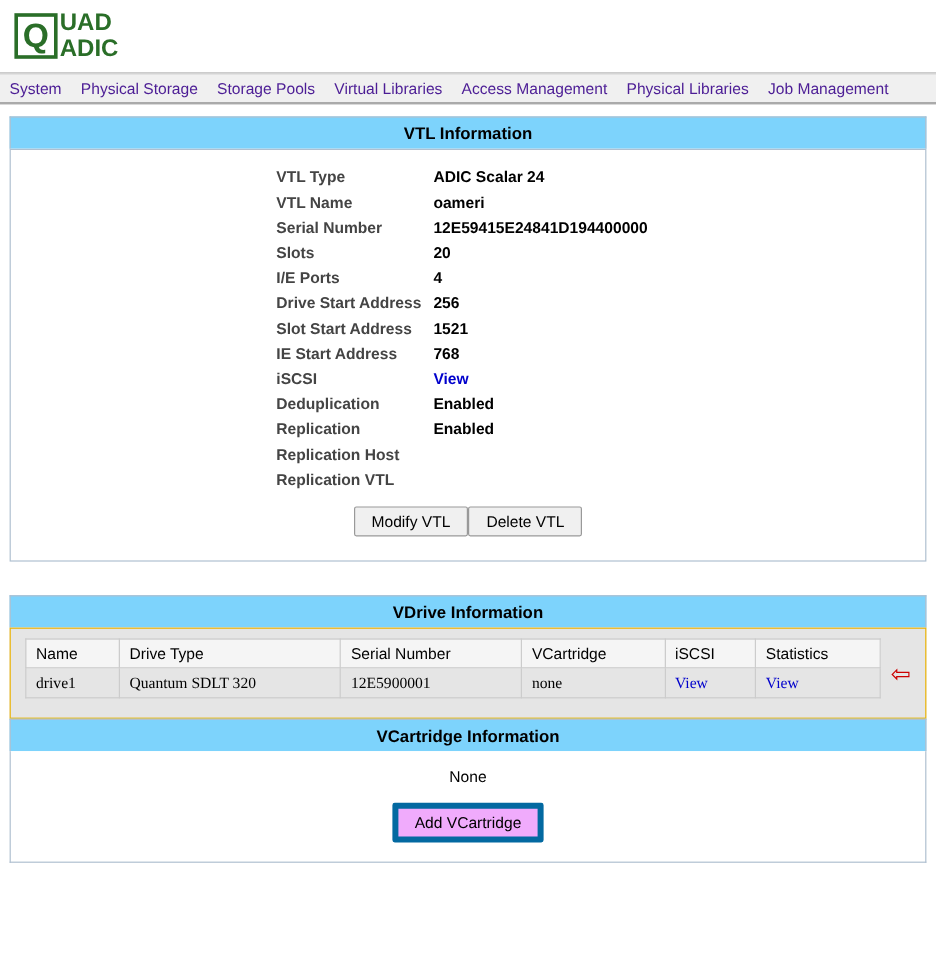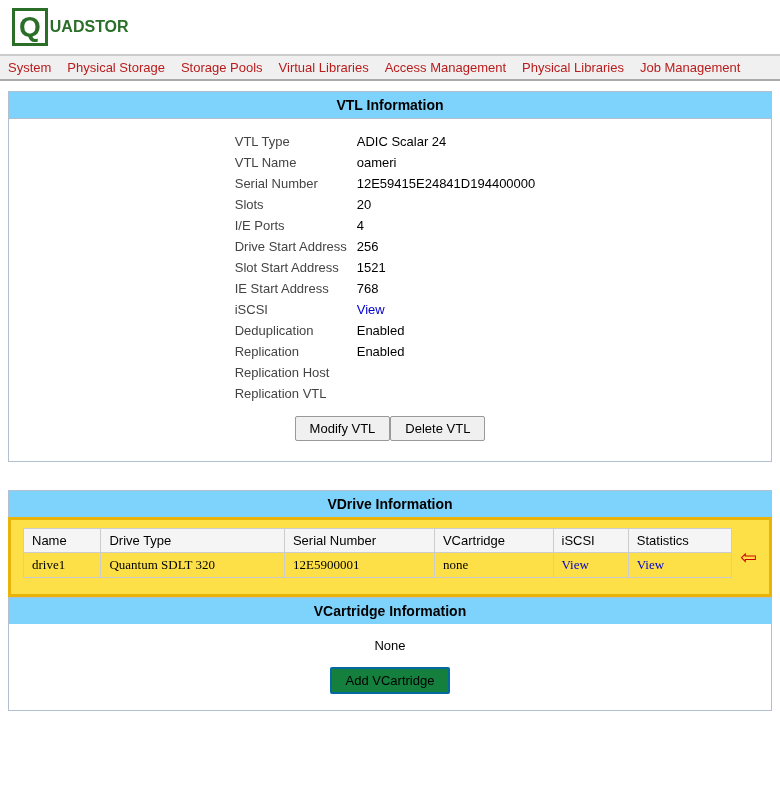--- a/index.html
+++ b/index.html
@@ -17,42 +17,41 @@
     .logo-q {
       border: 3px solid #2a6e28;
       font-size: 28px;
       font-weight: bold;
       color: #2a6e28;
       padding: 2px 4px;
       line-height: 1;
       margin-right: 2px;
     }
     .logo-text {
-      font-size: 16px;
+      font-size: 20px;
       font-weight: bold;
       color: #2a6e28;
       line-height: 1;
       display: flex;
-      flex-direction: row;
-      align-items: center;
+      flex-direction: column;
     }
     .logo-text span { line-height: 1.1; }
 
     
     .nav-bar {
       background: #f0f0f0;
       border-top: 1px solid #ccc;
       border-bottom: 2px solid #aaa;
       padding: 4px 8px;
       display: flex;
       gap: 16px;
     }
     .nav-item {
       font-size: 13px;
-      color: #b91c1c;
+      color: #4c1d95;
       cursor: pointer;
       text-decoration: none;
     }
 
     
     .section-header {
       background: #7dd3fc;
       text-align: center;
       padding: 5px;
       font-weight: bold;
@@ -69,20 +68,21 @@
     }
 
     
     .info-table {
       margin: 0 auto;
       border-collapse: collapse;
     }
     .info-table td {
       padding: 3px 10px 3px 0;
       vertical-align: top;
+      font-weight: bold;
     }
     .info-table .label {
       color: #444;
       white-space: nowrap;
     }
     .info-table .value {
       color: #000;
     }
     .link-text {
       color: #0000cc;
@@ -93,22 +93,22 @@
     
     .btn {
       background: #f0f0f0;
       border: 1px solid #999;
       padding: 4px 14px;
       font-size: 13px;
       cursor: pointer;
       border-radius: 2px;
     }
     .btn-red-border {
-      background: #15803d;
-      border: 2px solid #0369a1;
+      background: #f0abfc;
+      border: 5px solid #0369a1;
       padding: 4px 14px;
       font-size: 13px;
       cursor: pointer;
       border-radius: 2px;
     }
 
     .button-row {
       text-align: center;
       padding: 12px 0 8px 0;
       display: flex;
@@ -130,22 +130,22 @@
       font-size: 13px;
     }
     .vdrive-table td {
       border: 1px solid #ccc;
       padding: 4px 8px;
       font-size: 13px;
       font-family: Liberation Serif, serif;
     }
 
     .vdrive-section {
-      border: 3px solid #eab308;
-      background: #fde047;
+      border: 1px solid #eab308;
+      background: #e5e5e5;
     }
     .vdrive-content {
       padding: 8px 12px;
     }
 
     .vdrive-row-with-arrow {
       display: flex;
       align-items: center;
     }
     .arrow-indicator {
@@ -179,21 +179,21 @@
     }
   </style>
 </head>
 <body>
 
 <div class="logo-bar">
   <div class="logo-box">
     <div class="logo-q">Q</div>
     <div class="logo-text">
       <span>UAD</span>
-      <span>STOR</span>
+      <span>ADIC</span>
     </div>
   </div>
 </div>
 
 <div class="nav-bar">
   <a class="nav-item">System</a>
   <a class="nav-item">Physical Storage</a>
   <a class="nav-item">Storage Pools</a>
   <a class="nav-item">Virtual Libraries</a>
   <a class="nav-item">Access Management</a>

